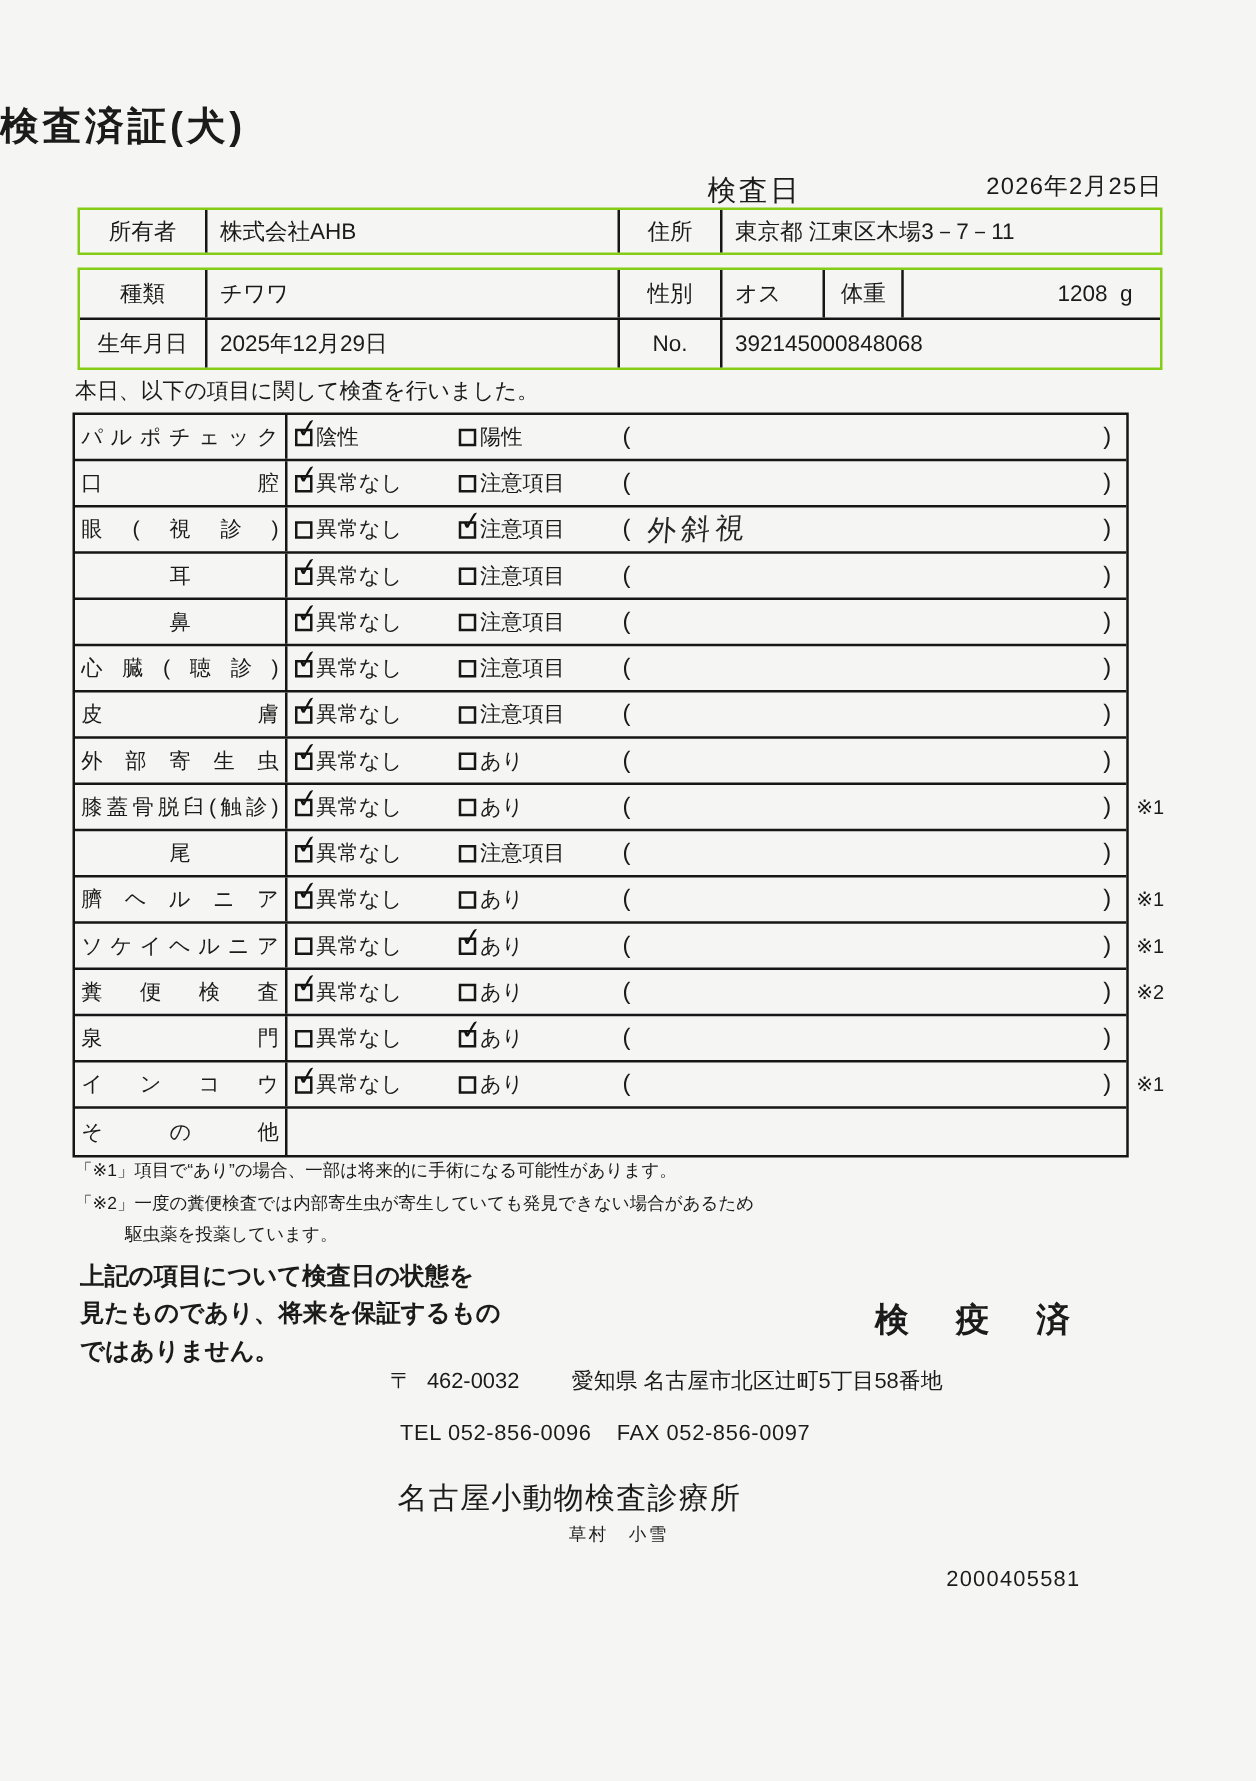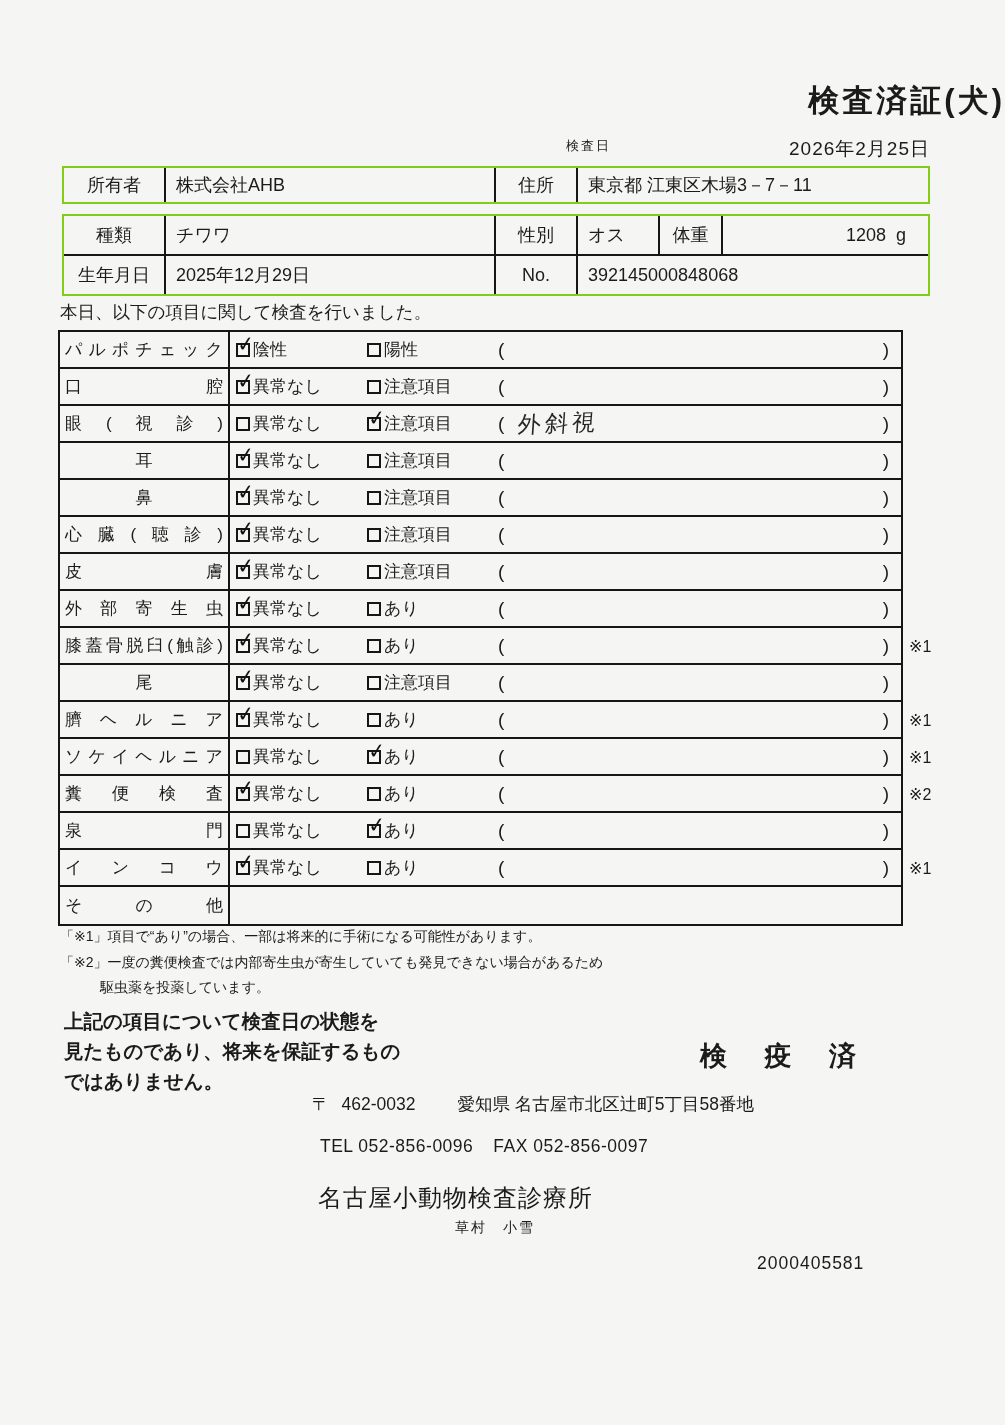--- a/index.html
+++ b/index.html
@@ -10,24 +10,24 @@
     background:#f5f5f3;
     font-family:"Liberation Sans","DejaVu Sans",sans-serif;
     color:#1b1b1b;
     overflow:hidden;
   }
   .abs{position:absolute;}
 
   
   .doc-title{
     top:80px;left:0;width:100%;
-    text-align:right;
+    text-align:left;
     font-size:31px;font-weight:600;letter-spacing:3px;
   }
-  .insp-label{top:137px;left:566px;font-size:13px;letter-spacing:2px;}
+  .insp-label{top:137px;left:566px;font-size:23px;letter-spacing:2px;}
   .insp-value{top:136px;right:75px;font-size:19px;letter-spacing:1px;}
 
   
   .hbox{border:2px solid #84cc16;display:flex;box-sizing:border-box;background:transparent;}
   .owner-box{top:166px;left:62px;width:868px;height:38px;}
   .info-box{top:214px;left:62px;width:868px;height:82px;flex-direction:column;}
   .irow{display:flex;flex:1;box-sizing:border-box;}
   .irow.first{border-bottom:2px solid #161616;}
   .hcell{
     box-sizing:border-box;

